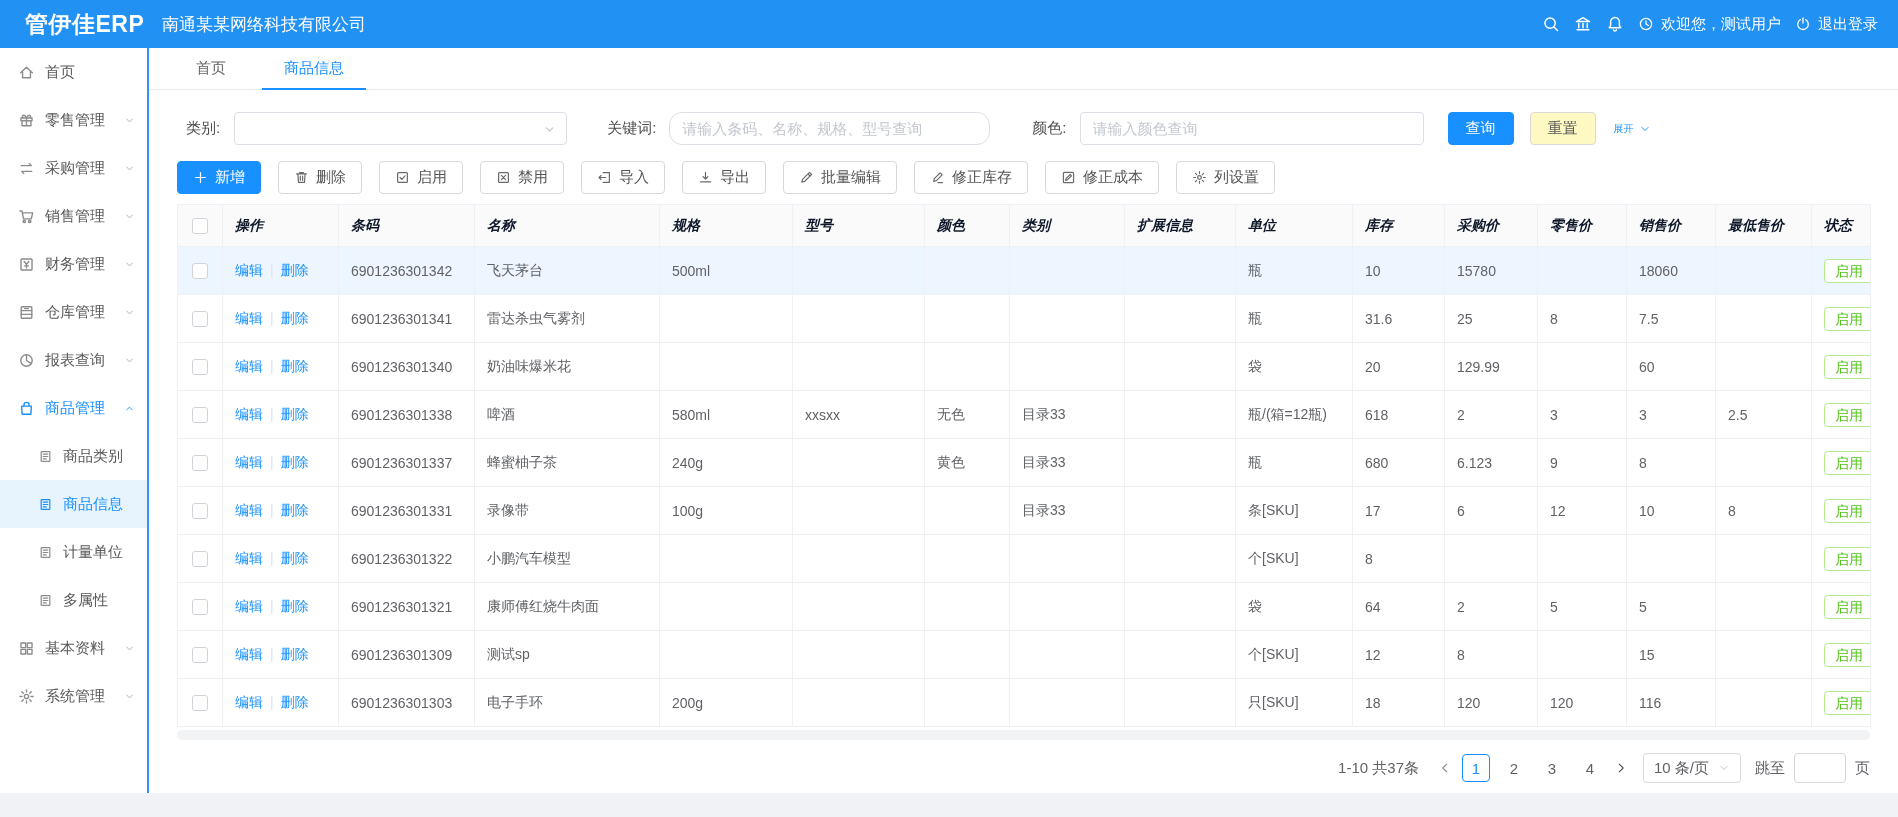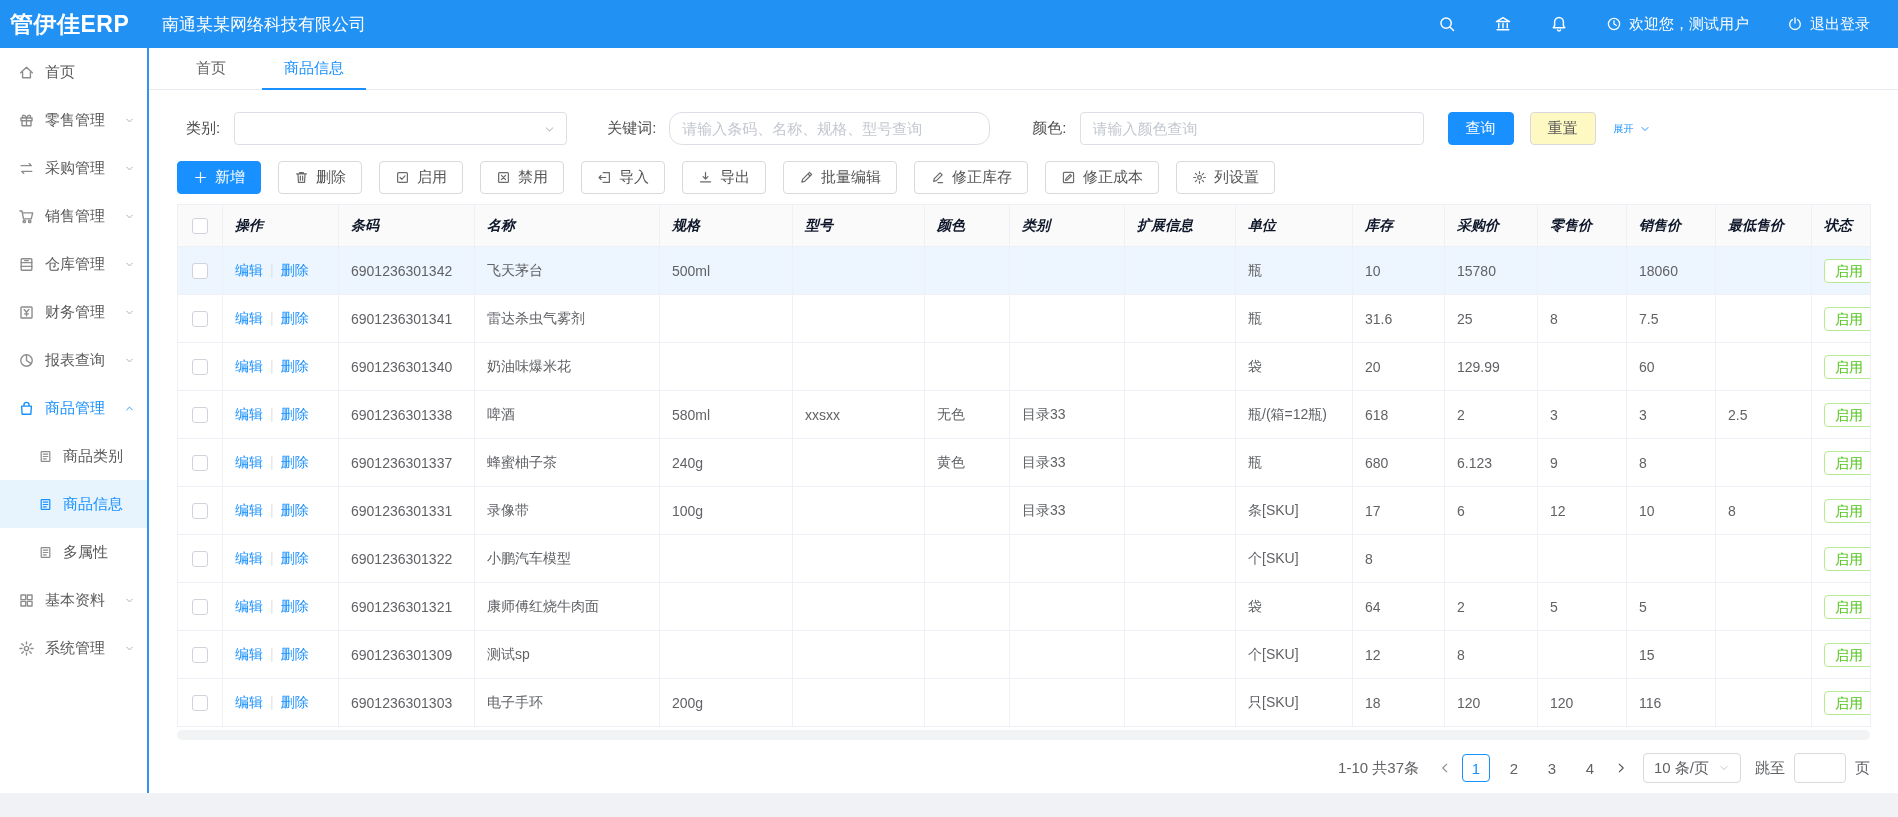--- a/index.html
+++ b/index.html
@@ -8,23 +8,23 @@
     width:1898px; height:817px; overflow:hidden;
     background:#f0f2f5;
     font-family:"Liberation Sans","DejaVu Sans",sans-serif;
     -webkit-font-smoothing:antialiased;
   }
   .ic { display:inline-flex; flex:none; }
   .ic svg { width:100%; height:100%; fill:none; stroke:currentColor; stroke-width:1.3; stroke-linecap:round; stroke-linejoin:round; }
 
   
   .topbar { height:48px; background:var(--header,#2191f3); display:flex; align-items:center; color:#fff; }
-  .logo { width:150px; padding-left:10px; font-size:23px; font-weight:bold; letter-spacing:.5px; white-space:nowrap; }
+  .logo { width:150px; padding-left:25px; font-size:23px; font-weight:bold; letter-spacing:.5px; white-space:nowrap; }
   .company { font-size:17px; margin-left:12px; }
-  .top-right { margin-left:auto; display:flex; align-items:center; gap:38px; padding-right:28px; font-size:15px; }
+  .top-right { margin-left:auto; display:flex; align-items:center; gap:14px; padding-right:20px; font-size:15px; }
   .top-right .tb { width:18px; height:18px; cursor:pointer; }
   .welcome, .logout { display:flex; align-items:center; gap:7px; cursor:pointer; white-space:nowrap; }
   .welcome .ic, .logout .ic { width:16px; height:16px; }
 
   
   .frame { display:flex; height:745px; }
   .sidebar { width:149px; background:#fff; border-right:2px solid #3094f2; flex:none; }
   .side-item { display:flex; align-items:center; height:48px; padding:0 12px 0 18px; font-size:15px; color:#595959; cursor:pointer; white-space:nowrap; }
   .side-item .ic { width:17px; height:17px; margin-right:10px; color:#8c8c8c; }
   .side-item .chev { margin-left:auto; margin-right:0; width:11px; height:11px; color:#a6a6a6; }
@@ -186,48 +186,48 @@
           <span>销售管理</span>
           <span class="ic chev">
             <svg viewBox="0 0 16 16">
               <path d="m4 6 4 4 4-4"></path>
             </svg>
           </span>
         </div>
         <div class="side-item">
           <span class="ic">
             <svg viewBox="0 0 16 16">
+              <rect x="2.8" y="2.8" width="10.4" height="10.4" rx="0.8"></rect>
+              <path d="M5.8 5.2 8 7.8l2.2-2.6M8 7.8v3.4M6.2 9.3h3.6"></path>
+            </svg>
+          </span>
+          <span>财务管理</span>
+          <span class="ic chev">
+            <svg viewBox="0 0 16 16">
+              <path d="m4 6 4 4 4-4"></path>
+            </svg>
+          </span>
+        </div>
+        <div class="side-item">
+          <span class="ic">
+            <svg viewBox="0 0 16 16">
               <rect x="3" y="2.6" width="10" height="10.8" rx="0.8"></rect>
               <path d="M3 6.2h10M3 9.8h10M6.3 4.4h3.4"></path>
             </svg>
           </span>
           <span>仓库管理</span>
           <span class="ic chev">
             <svg viewBox="0 0 16 16">
               <path d="m4 6 4 4 4-4"></path>
             </svg>
           </span>
         </div>
         <div class="side-item">
           <span class="ic">
             <svg viewBox="0 0 16 16">
-              <rect x="2.8" y="2.8" width="10.4" height="10.4" rx="0.8"></rect>
-              <path d="M5.8 5.2 8 7.8l2.2-2.6M8 7.8v3.4M6.2 9.3h3.6"></path>
-            </svg>
-          </span>
-          <span>财务管理</span>
-          <span class="ic chev">
-            <svg viewBox="0 0 16 16">
-              <path d="m4 6 4 4 4-4"></path>
-            </svg>
-          </span>
-        </div>
-        <div class="side-item">
-          <span class="ic">
-            <svg viewBox="0 0 16 16">
               <circle cx="8" cy="8" r="5.4"></circle>
               <path d="M8 8V2.6M8 8l4.4 3"></path>
             </svg>
           </span>
           <span>报表查询</span>
           <span class="ic chev">
             <svg viewBox="0 0 16 16">
               <path d="m4 6 4 4 4-4"></path>
             </svg>
           </span>
@@ -255,20 +255,29 @@
           <span>商品类别</span>
         </div>
         <div class="side-item sub selected">
           <span class="ic">
             <svg viewBox="0 0 16 16">
               <rect x="3.4" y="2.8" width="9.2" height="10.4" rx="0.6"></rect>
               <path d="M5.6 5.4h4.8M5.6 8h4.8M5.6 10.6h3.2"></path>
             </svg>
           </span>
           <span>商品信息</span>
+        </div>
+        <div class="side-item sub">
+          <span class="ic">
+            <svg viewBox="0 0 16 16">
+              <rect x="3.4" y="2.8" width="9.2" height="10.4" rx="0.6"></rect>
+              <path d="M5.6 5.4h4.8M5.6 8h4.8M5.6 10.6h3.2"></path>
+            </svg>
+          </span>
+          <span>计量单位</span>
         </div>
         <div class="side-item sub">
           <span class="ic">
             <svg viewBox="0 0 16 16">
               <rect x="3.4" y="2.8" width="9.2" height="10.4" rx="0.6"></rect>
               <path d="M5.6 5.4h4.8M5.6 8h4.8M5.6 10.6h3.2"></path>
             </svg>
           </span>
           <span>多属性</span>
         </div>

